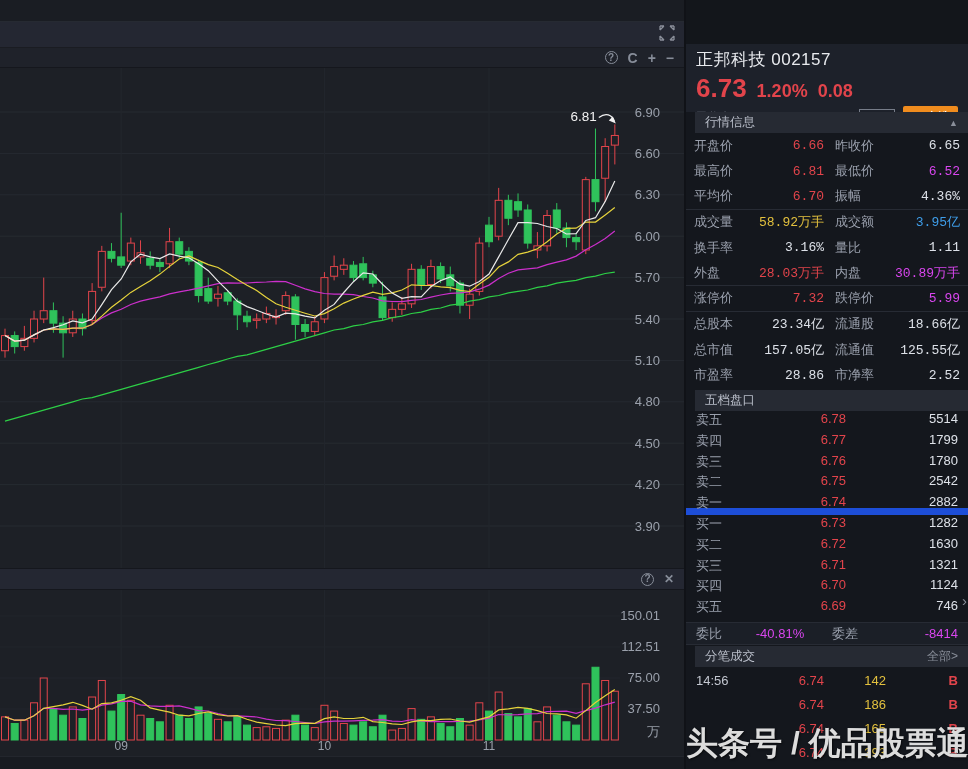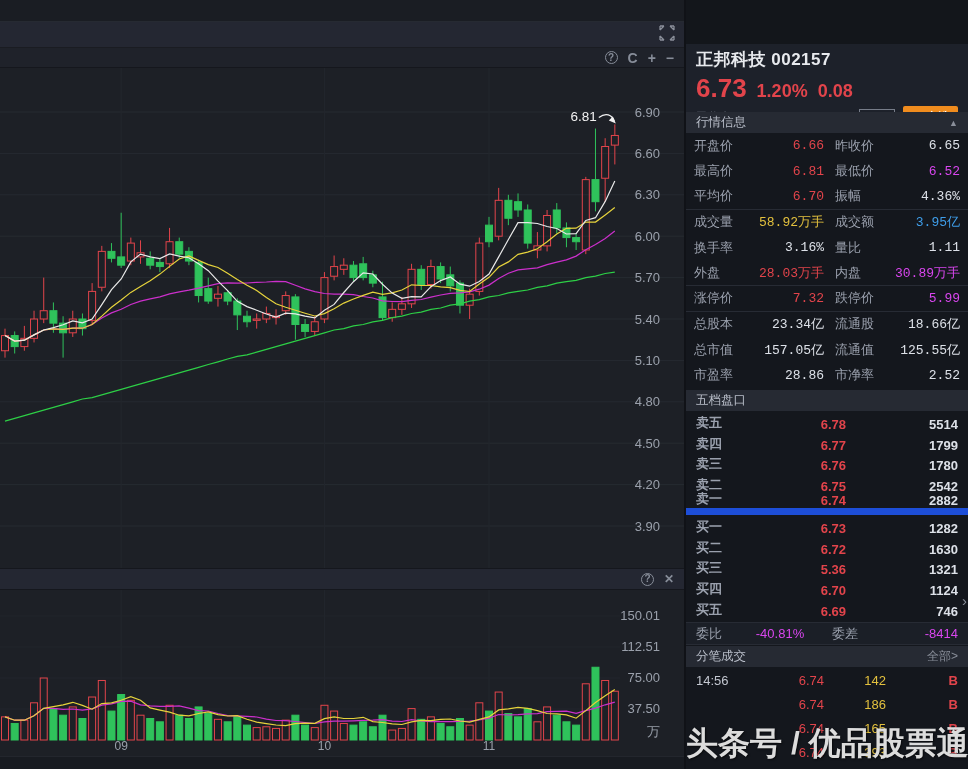--- a/index.html
+++ b/index.html
@@ -24,45 +24,45 @@
   #vol-svg { display:block; background:#1d2026; }
   #bottom-strip { height:13px; background:#181b21; border-top:1px solid #23262d; }
 
   
   #divider { position:absolute; left:684px; top:0; width:2px; height:769px; background:#101217; }
 
   
   #right { position:absolute; left:686px; top:0; width:282px; height:769px; background:#14171d; }
   .rp-top { position:absolute; top:0; left:0; right:0; height:44px; background:#13161b; }
   .rp-head { position:absolute; top:44px; left:0; right:0; height:68px; background:#1d212a; padding:4px 10px 0; }
-  .stock-line { color:#e8eaee; font-size:17px; font-weight:bold; letter-spacing:.5px; }
+  .stock-line { color:#e8eaee; font-size:17px; font-weight:normal; letter-spacing:.5px; }
   .price-line { margin-top:2px; display:flex; align-items:baseline; gap:10px; }
   .price-line .big { color:#e2444b; font-size:26px; font-weight:bold; }
   .price-line .chg { color:#e2444b; font-size:18px; font-weight:bold; }
   .status-line { margin-top:2px; color:#6f7582; font-size:12px; display:flex; align-items:center; gap:8px; }
   .badge-a { margin-left:auto; border:1px solid #767c88; color:#c8ccd4; font-size:12px;
     padding:1px 7px; line-height:14px; cursor:pointer; }
   .btn-watch { background:#f08c1e; color:#fff; border:none; font-size:12px; font-weight:bold;
     padding:3px 8px; border-radius:2px; cursor:pointer; display:inline-flex; gap:3px; align-items:center;
     font-family:"Liberation Sans",sans-serif; }
-  .sec-head { position:absolute; left:0; right:0; height:21px; background:#262a33;
+  .sec-head { position:absolute; left:9px; right:0; height:21px; background:#262a33;
     color:#b9bec9; font-size:12.5px; display:flex; align-items:center; padding:0 10px; }
   .sec-head .tri { margin-left:auto; color:#8a8f9a; font-size:9px; cursor:pointer; }
   .all-link { margin-left:auto; color:#8a8f9a; font-size:12px; cursor:pointer; text-decoration:none; }
 
   .info-table { position:absolute; top:133px; left:0; right:0;font-family:Liberation Mono, monospace; }
   .info-row { height:25.5px; display:flex; align-items:center; padding:0 8px; font-size:13px; }
   .info-row.sep { border-bottom:1px solid #272b34; }
   .il { color:#9aa0ad; width:52px; }
   .iv1 { width:78px; text-align:right; }
   .il2 { color:#9aa0ad; width:56px; margin-left:11px; }
   .iv2 { flex:1; text-align:right; }
 
   .ob-table { position:absolute; top:411px; left:0; right:0; }
-  .ob-row { height:20.8px; display:flex; align-items:flex-end; padding:0 10px; font-size:13px;font-weight:bold; }
+  .ob-row { height:20.8px; display:flex; align-items:flex-start; padding:0 10px; font-size:13px; }
   .ob-row.sep { border-bottom:7px solid #1d4ed8; }
   .obl { color:#9aa0ad; width:60px; }
   .obp { width:90px; text-align:right; }
   .obq { flex:1; text-align:right; color:#dde1e8; }
 
   .weibi-row { position:absolute; top:622px; left:0; right:0; height:23px; background:#1b1f27;
     border-top:1px solid #272b34; border-bottom:1px solid #272b34;
     display:flex; align-items:center; padding:0 10px; font-size:13px; }
   .wb-l { color:#9aa0ad; width:46px; }
   .wb-v1 { width:76px; text-align:center; }
@@ -566,21 +566,21 @@
           <span class="obp c-up">6.73</span>
           <span class="obq">1282</span>
         </div>
       <div class="ob-row">
           <span class="obl">买二</span>
           <span class="obp c-up">6.72</span>
           <span class="obq">1630</span>
         </div>
       <div class="ob-row">
           <span class="obl">买三</span>
-          <span class="obp c-up">5.36</span>
+          <span class="obp c-up">6.71</span>
           <span class="obq">1321</span>
         </div>
       <div class="ob-row">
           <span class="obl">买四</span>
           <span class="obp c-up">6.70</span>
           <span class="obq">1124</span>
         </div>
       <div class="ob-row">
           <span class="obl">买五</span>
           <span class="obp c-up">6.69</span>

